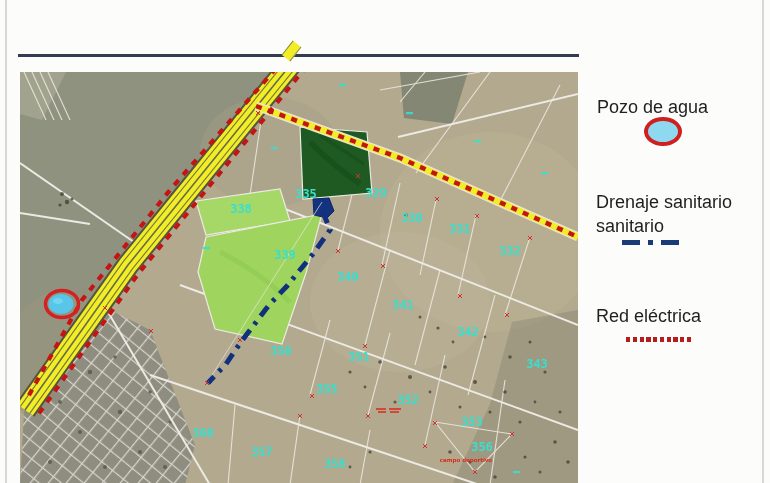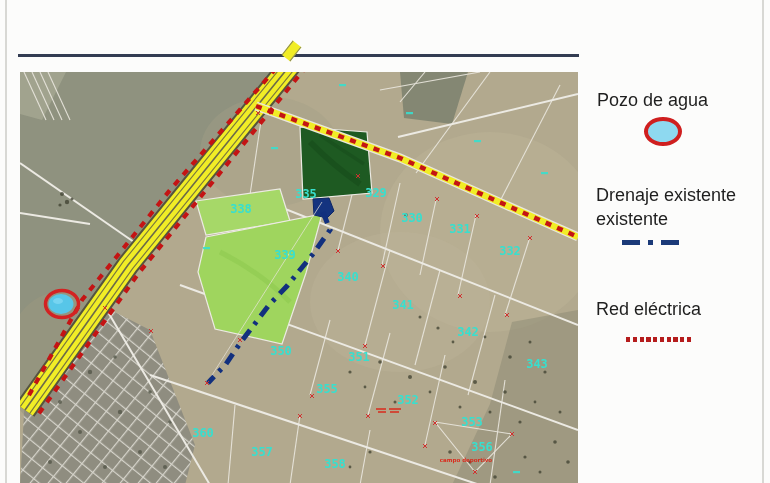--- a/index.html
+++ b/index.html
@@ -7,21 +7,21 @@
          font-family:"Liberation Sans",sans-serif;}
   .edge-line{position:absolute;top:0;bottom:0;width:2px;background:#d8d8d4;}
   .edge-line.left{left:5px;}
   .edge-line.right{left:762px;}
   .map-top-border{position:absolute;left:18px;top:54px;width:561px;height:3px;background:#333c52;}
   .map{position:absolute;left:20px;top:72px;width:558px;height:413px;overflow:hidden;background:#b91c1c;}
   .map svg{display:block;width:558px;height:413px;}
   .hw-stub{position:absolute;left:286px;top:42px;width:9px;height:18px;background:#f1ed26;
            border-left:1px solid #8a8a55;border-right:1px solid #8a8a55;transform:rotate(38deg);}
   .legend{position:absolute;left:590px;top:80px;width:178px;}
-  .lg-label{position:absolute;color:#1f1f1f;font-size:18px;line-height:24px;}
+  .lg-label{position:absolute;color:#1f1f1f;font-size:18px;line-height:24px;margin-top:7px;}
   .lg1{left:7px;top:8px;}
   .lg2{left:6px;top:103px;width:145px;}
   .lg3{left:6px;top:217px;text-align:center;}
   .well-icon{position:absolute;left:54px;top:37px;width:30px;height:21px;background:#8ed9f0;
              border:4px solid #cf1f1f;border-radius:50%;}
   .dashdot{position:absolute;left:32px;top:160px;display:flex;align-items:center;gap:8px;}
   .dashdot .d{width:18px;height:4.5px;background:#1b3a78;}
   .dashdot .o{width:5px;height:4.5px;background:#1b3a78;}
   .dotted{position:absolute;left:36px;top:257px;display:flex;gap:2.6px;}
   .dotted span{width:4.2px;height:4.5px;background:#b51c1c;}
@@ -236,21 +236,21 @@
       <text class="red-note" x="446" y="390">campo deportivo</text>
     </svg>
   </div>
 
   <div class="hw-stub"></div>
 
   <div class="legend">
     <div class="lg-label lg1">Pozo de agua</div>
     <div class="well-icon"></div>
 
-    <div class="lg-label lg2">Drenaje existente existente</div>
+    <div class="lg-label lg2">Drenaje sanitario sanitario</div>
     <div class="dashdot">
       <span class="d"></span>
       <span class="o"></span>
       <span class="d"></span>
     </div>
 
     <div class="lg-label lg3">Red eléctrica</div>
     <div class="dotted">
       <span></span>
         <span></span>

